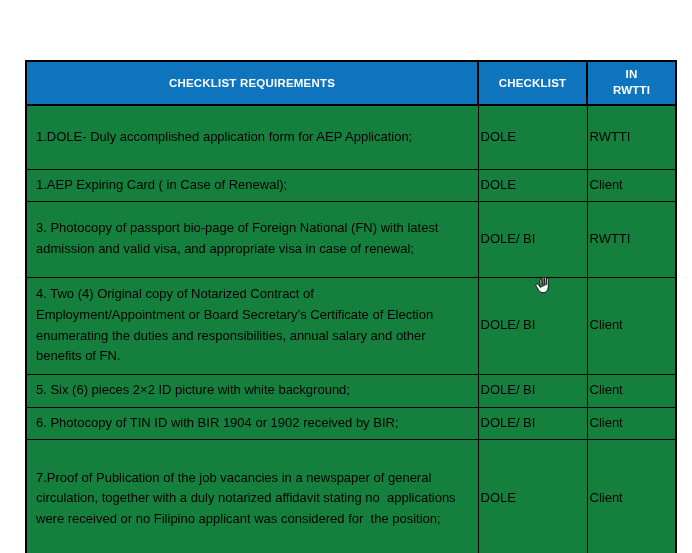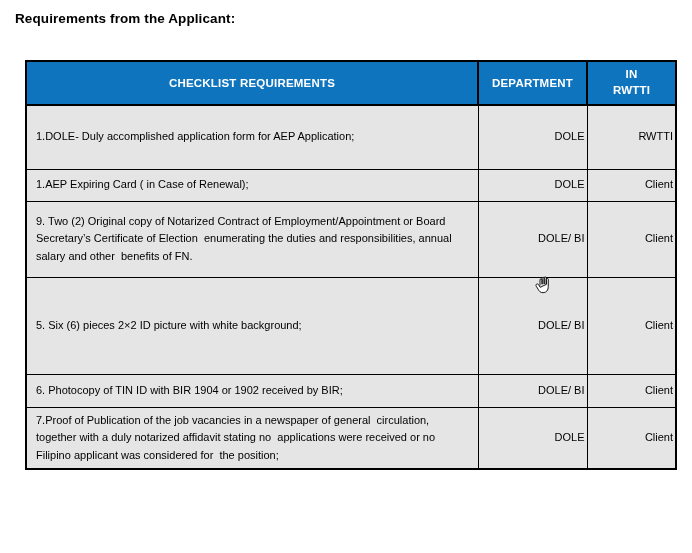--- a/index.html
+++ b/index.html
@@ -54,33 +54,33 @@
     border:2px solid var(--border);
     letter-spacing:0.2px;
   }
   .req-table th .narrow{
     display:inline-block;
     width:52px;
     line-height:1.35;
   }
   .req-table td{
     border:1.5px solid var(--border);
-    font-size:11px;
+    font-size:13px;
     line-height:1.6;
     vertical-align:middle;
-    background:#e5e5e5;
+    background:#15803d;
   }
   .req-table td.req-cell{
     text-align:left;
     padding:4px 14px 4px 9px;
     white-space:pre-wrap;
   }
   .req-table td.dept-cell,
   .req-table td.incharge-cell{
-    text-align:right;
+    text-align:left;
     padding:4px 2px;
   }
   
   .req-table tbody tr:nth-child(1) td{height:64px;}
   .req-table tbody tr:nth-child(2) td{height:32px;}
   .req-table tbody tr:nth-child(3) td{height:76px;}
   .req-table tbody tr:nth-child(4) td{height:97px;}
   .req-table tbody tr:nth-child(5) td{height:33px;}
   .req-table tbody tr:nth-child(6) td{height:32px;margin-top:33px;}
   .req-table tbody tr:nth-child(7) td{height:120px;}
@@ -92,48 +92,52 @@
     height:23px;
     z-index:5;
     pointer-events:none;
   }
 </style>
 </head>
 <body>
 
 <div class="page">
 
-  <div class="doc-title">Requirements from the Applicant:</div>
 
   <table class="req-table">
     <colgroup>
       <col class="c1">
         <col class="c2">
         <col class="c3">
     </colgroup>
     <thead>
       <tr>
         <th>CHECKLIST REQUIREMENTS</th>
-        <th>DEPARTMENT</th>
+        <th>CHECKLIST</th>
         <th><span class="narrow">IN RWTTI</span></th>
       </tr>
     </thead>
     <tbody>
         <tr>
           <td class="req-cell">1.DOLE- Duly accomplished application form for AEP Application;</td>
           <td class="dept-cell">DOLE</td>
           <td class="incharge-cell">RWTTI</td>
         </tr>
         <tr>
           <td class="req-cell">1.AEP Expiring Card ( in Case of Renewal);</td>
           <td class="dept-cell">DOLE</td>
           <td class="incharge-cell">Client</td>
         </tr>
         <tr>
-          <td class="req-cell">9. Two (2) Original copy of Notarized Contract of Employment/Appointment or Board Secretary’s Certificate of Election  enumerating the duties and responsibilities, annual salary and other  benefits of FN.</td>
+          <td class="req-cell">3. Photocopy of passport bio-page of Foreign National (FN) with latest  admission and valid visa, and appropriate visa in case of renewal;</td>
+          <td class="dept-cell">DOLE/ BI</td>
+          <td class="incharge-cell">RWTTI</td>
+        </tr>
+        <tr>
+          <td class="req-cell">4. Two (4) Original copy of Notarized Contract of Employment/Appointment or Board Secretary’s Certificate of Election  enumerating the duties and responsibilities, annual salary and other  benefits of FN.</td>
           <td class="dept-cell">DOLE/ BI</td>
           <td class="incharge-cell">Client</td>
         </tr>
         <tr>
           <td class="req-cell">5. Six (6) pieces 2×2 ID picture with white background;</td>
           <td class="dept-cell">DOLE/ BI</td>
           <td class="incharge-cell">Client</td>
         </tr>
         <tr>
           <td class="req-cell">6. Photocopy of TIN ID with BIR 1904 or 1902 received by BIR;</td>

